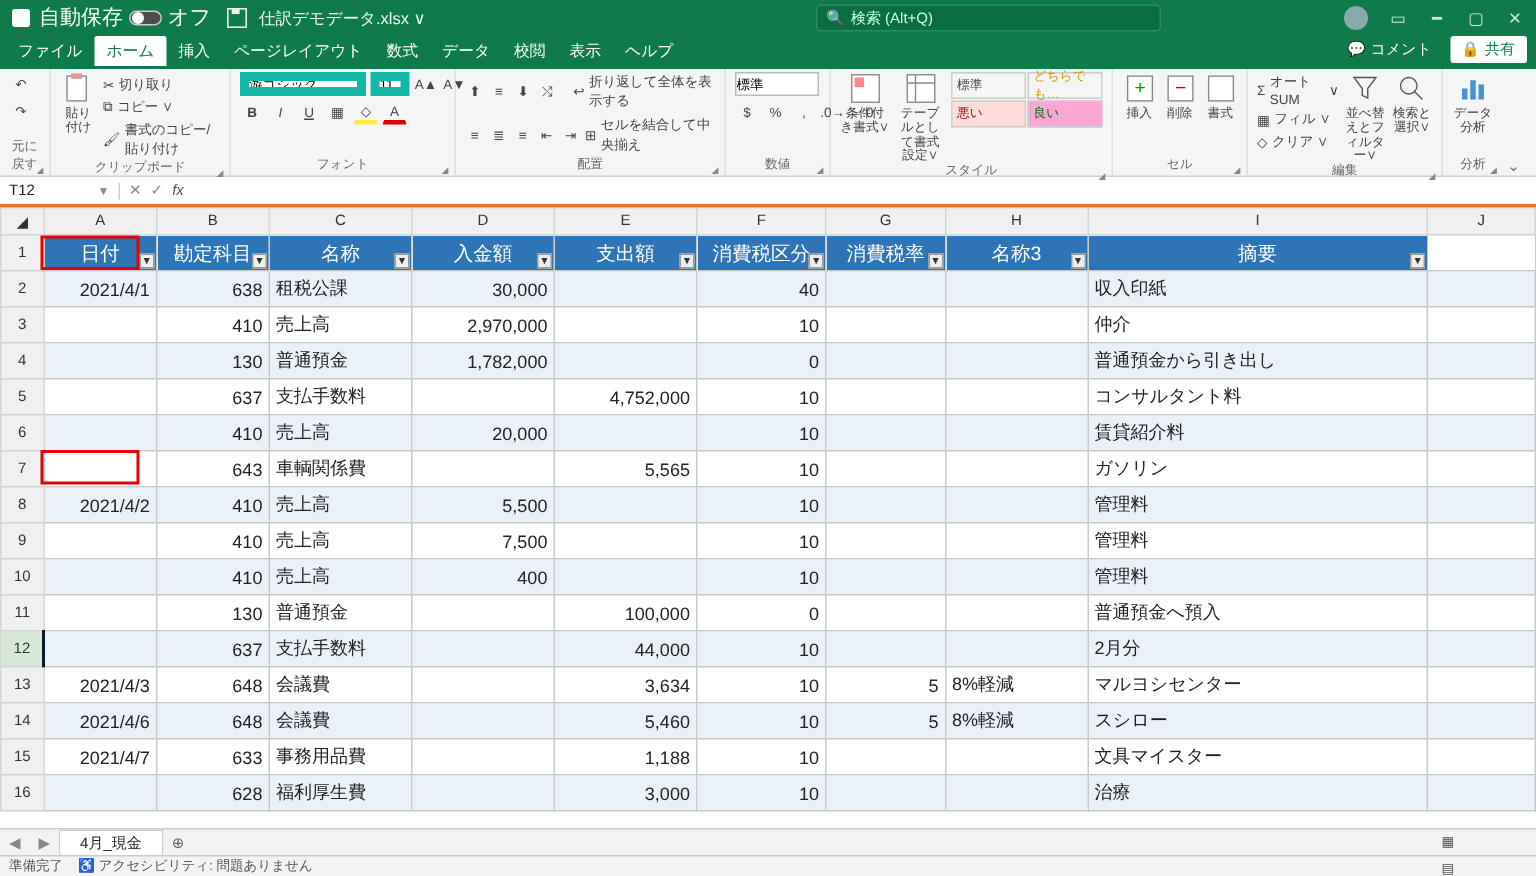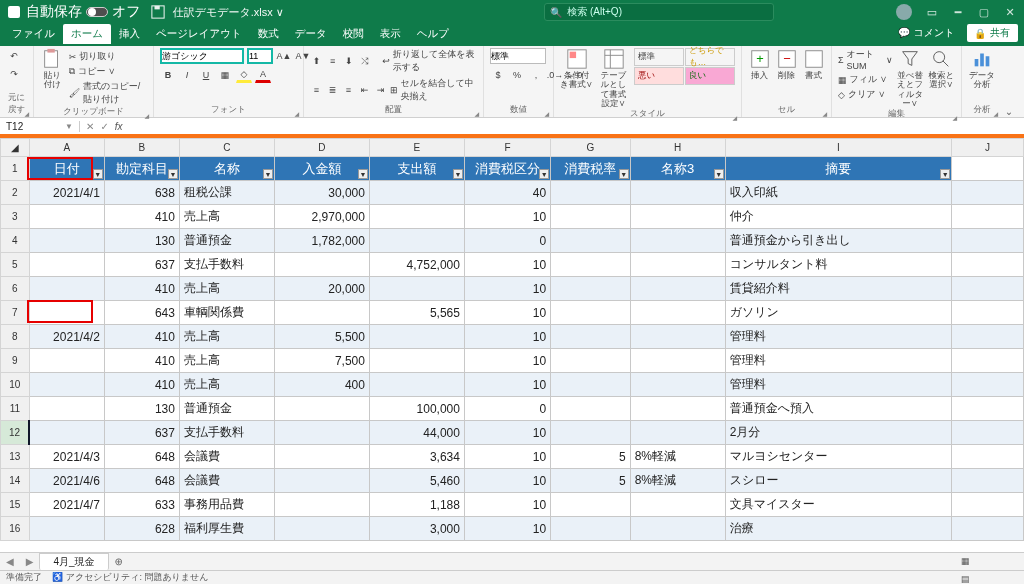--- a/index.html
+++ b/index.html
@@ -31,26 +31,26 @@
 .group { border-right:1px solid #e0e0e0; padding:2px 6px 0; display:flex; flex-direction:column; }
 .group .body { flex:1; display:flex; align-items:flex-start; gap:4px; }
 .group .label { text-align:center; font-size:8.5px; color:#666; padding-bottom:1px; position:relative;}
 .group .label::after { content:"◢"; font-size:6px; color:#888; position:absolute; right:-2px; bottom:0; }
 .rb-big { display:flex; flex-direction:column; align-items:center; width:34px; gap:1px; }
 .rb-big .ico { width:22px; height:22px; }
 .rb-big span { font-size:8.5px; text-align:center; line-height:1.1; }
 .rb-row { display:flex; align-items:center; gap:3px; }
 .rb-col { display:flex; flex-direction:column; gap:2px; font-size:9px; }
 .rb-btn { width:16px; height:16px; display:inline-flex; align-items:center; justify-content:center; border:1px solid transparent; }
-.rb-font select, .rb-font input { font-size:9px; height:16px; border:2px solid #14b8a6; background:#fff; }
+.rb-font select, .rb-font input { font-size:9px; height:16px; border:6px solid #14b8a6; background:#fff; }
 .stylecell { width:50px; height:18px; border:1px solid #ccc; font-size:8.5px; display:flex; align-items:center; padding:0 3px; }
 .stylegrid { display:grid; grid-template-columns:repeat(2,50px); grid-auto-rows:18px; gap:1px; }
 
 
-.fxbar { height:20px; border-bottom:4px solid #f97316; display:flex; align-items:center; font-size:10px; }
+.fxbar { height:20px; border-bottom:2px solid #f97316; display:flex; align-items:center; font-size:10px; }
 .namebox { width:80px; border-right:1px solid #ccc; padding:0 6px; display:flex; align-items:center; justify-content:space-between;}
 .fxarea { display:flex; align-items:center; gap:6px; padding:0 6px; color:#888; }
 .fxarea .fx { font-style:italic; color:#555; }
 
 
 .gridwrap { position:relative; height:calc(584px - 24px - 22px - 72px - 20px - 18px - 14px); overflow:hidden; background:#fff;}
 table { border-collapse:collapse; width:100%; table-layout:fixed; }
 .colhdr th, .rowhdr { background:#f0f0f0; border:1px solid #d4d4d4; font-weight:normal; color:#333; font-size:10px; height:18px; }
 .rowhdr { width:26px; text-align:center; }
 .rowhdr.sel { background:#d6e9d8; border-right:2px solid #0f172a; }

